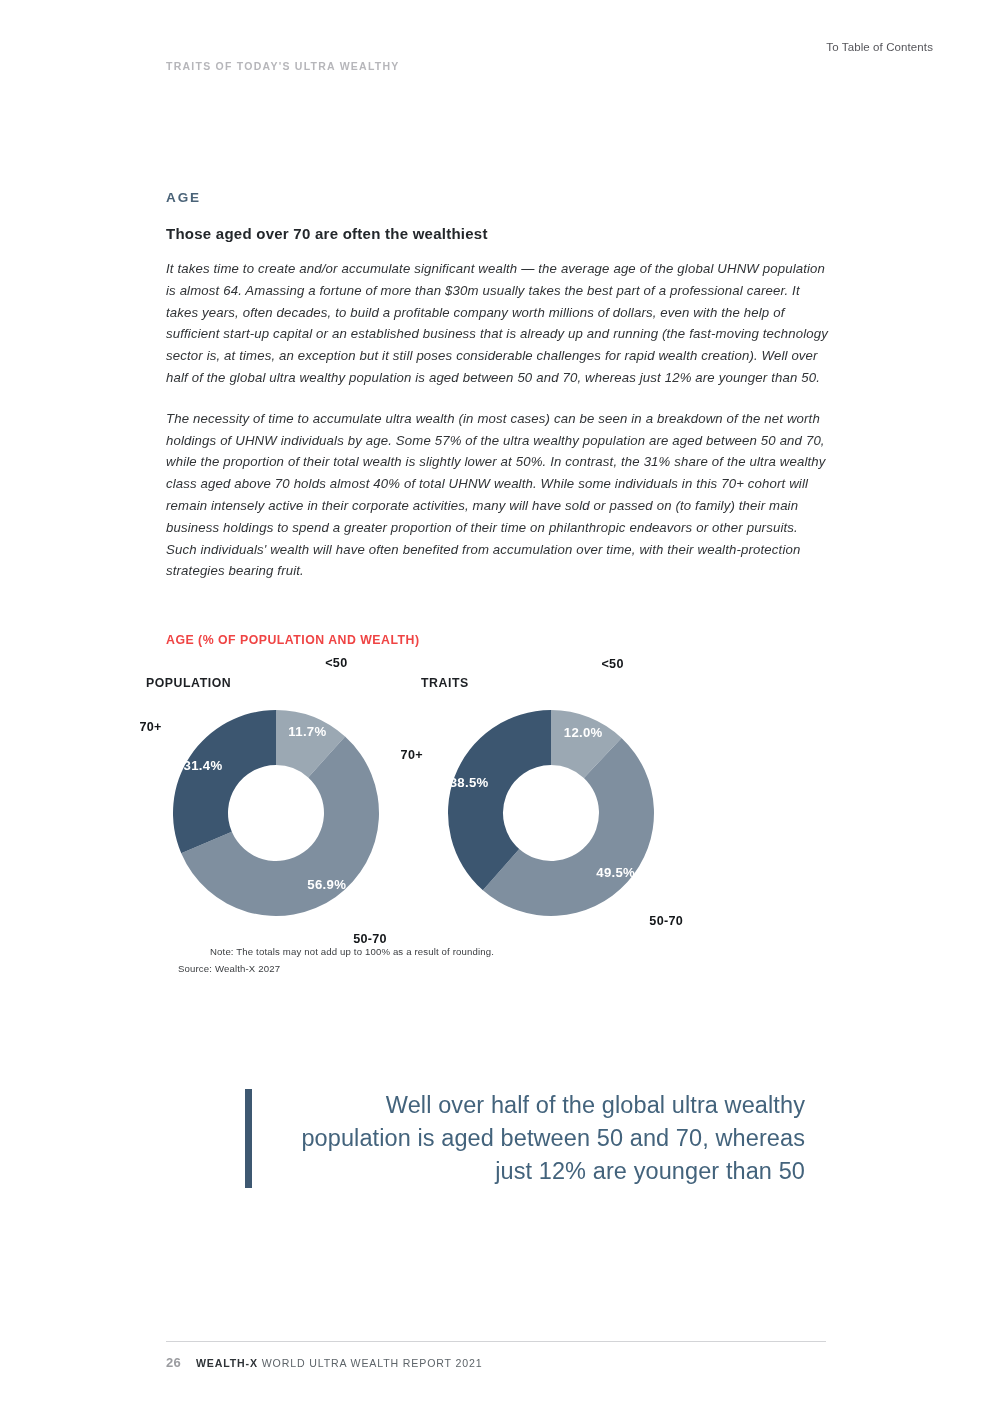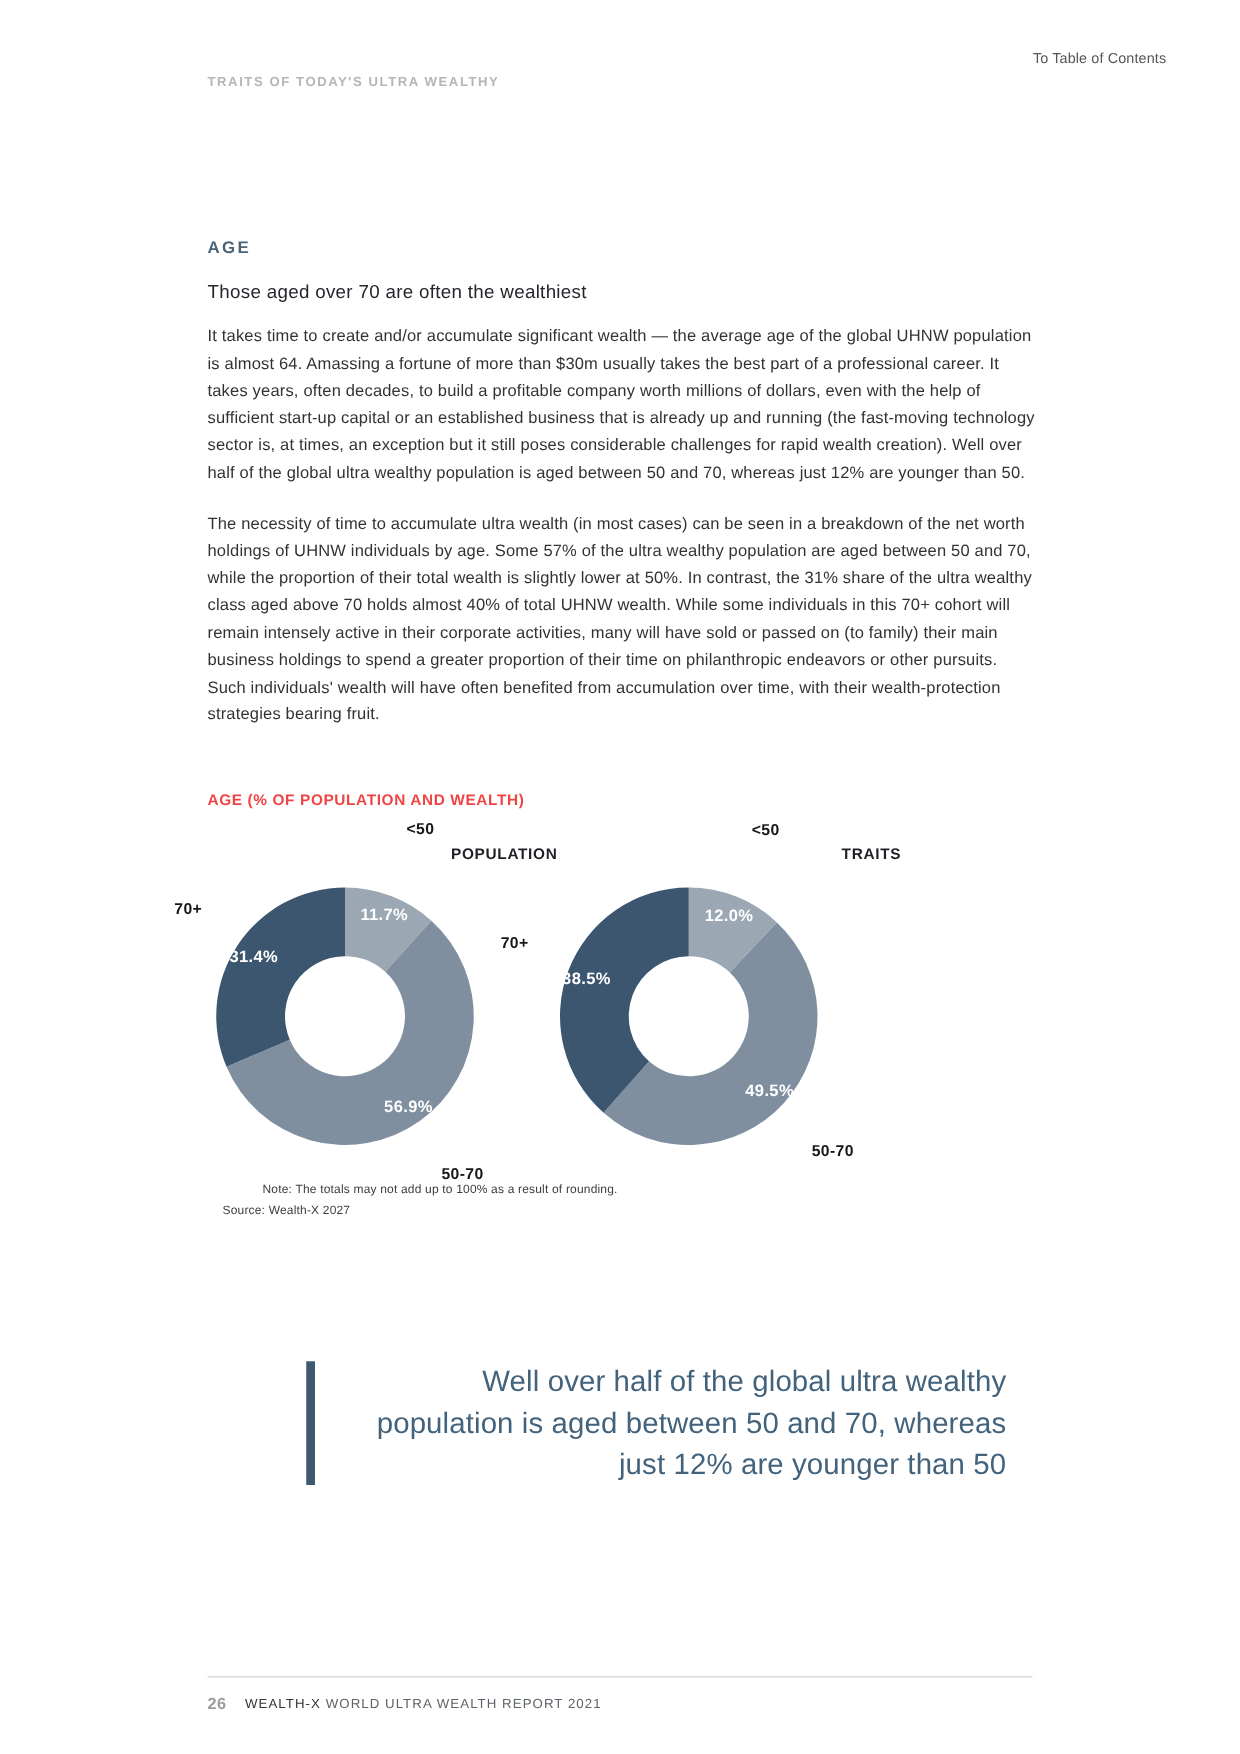--- a/index.html
+++ b/index.html
@@ -47,38 +47,39 @@
     font-size: 13.5px;
     letter-spacing: 1.9px;
     font-weight: 700;
     color: #4a6378;
   }
   .section-subhead {
     position: absolute;
     top: 225px;
     left: 166px;
     font-size: 15px;
-    font-weight: 400;
+    font-weight: 700;
     letter-spacing: 0.25px;
     color: #23272b;
   }
 
   
   .body-col {
     position: absolute;
     left: 166px;
     width: 665px;
   }
   .body-col p {
     margin: 0 0 19px 0;
     font-size: 13.2px;
     line-height: 21.8px;
     letter-spacing: 0.15px;
     color: #303336;
     text-align: left;
+    font-style: italic;
   }
   #para-block { top: 258px; }
 
   
   .fig-title {
     position: absolute;
     top: 633px;
     left: 166px;
     font-size: 12.3px;
     font-weight: 700;
@@ -98,21 +99,21 @@
     width: 300px;
     height: 255px;
   }
   #donut-population { left: -20px; }
   #donut-wealth     { left: 255px; }
 
   .donut-caption {
     position: absolute;
     top: 0;
     width: 100%;
-    text-align: right;
+    text-align: left;
     font-size: 12.3px;
     font-weight: 700;
     letter-spacing: 0.55px;
     color: #1d2024;
   }
   .donut-svg {
     position: absolute;
     top: 18px;
     left: 0;
     width: 300px;
@@ -186,21 +187,21 @@
   .footer-text {
     position: absolute;
     top: 1357px;
     left: 196px;
     font-size: 10.6px;
     letter-spacing: 0.85px;
     color: #5d6469;
     white-space: nowrap;
   }
   .footer-text .brand {
-    font-weight: 400;
+    font-weight: 700;
     color: #2f3438;
     margin-top: 45px;
   }
 </style>
 </head>
 <body>
 
 <a class="toc-link" href="#">To Table of Contents</a>
 
 <div class="running-head">TRAITS OF TODAY'S ULTRA WEALTHY</div>

